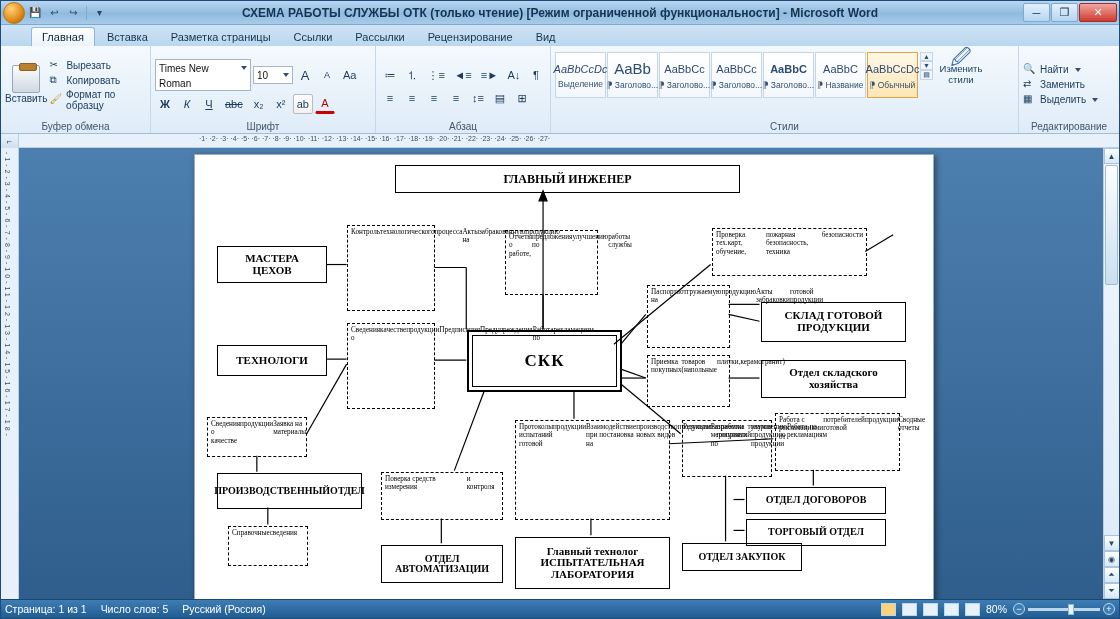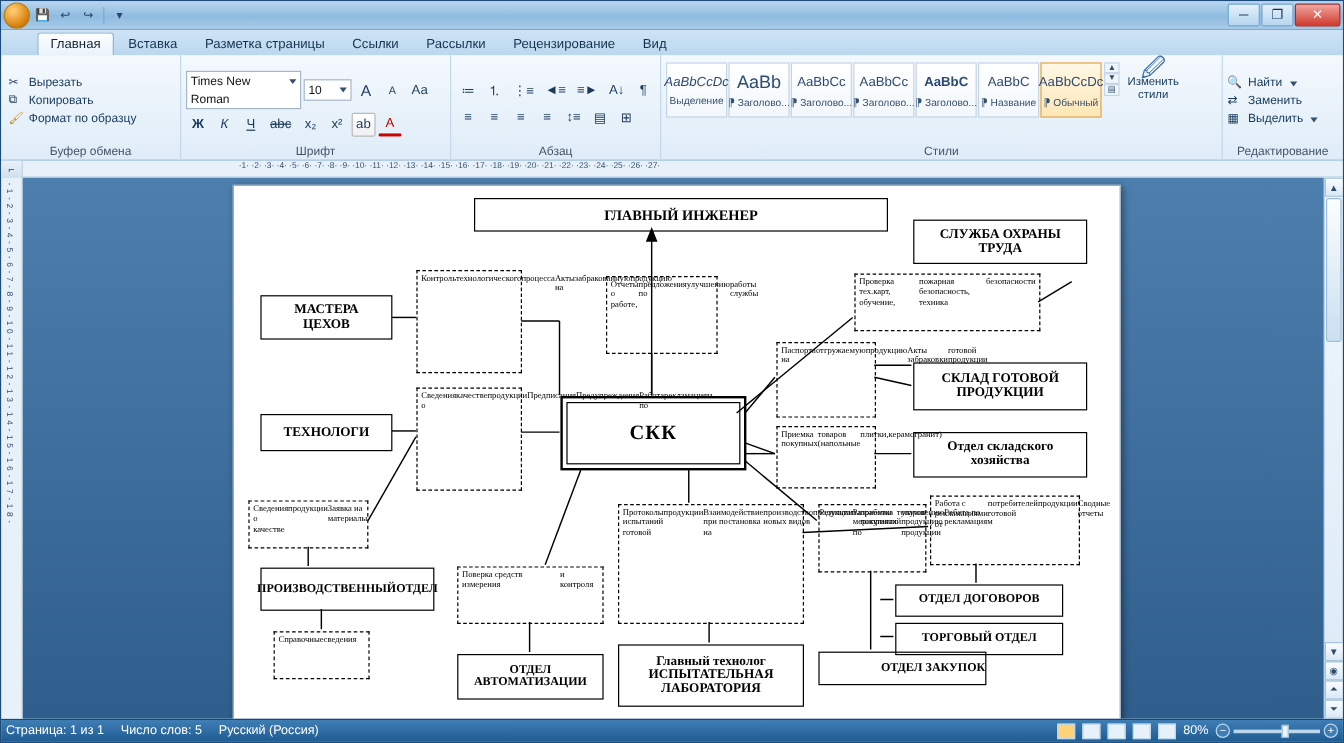--- a/index.html
+++ b/index.html
@@ -217,20 +217,21 @@
 
   <div class="titlebar">
     <div class="qat">
       <div class="orb"></div>
       <div class="qat-btn">💾</div>
       <div class="qat-btn">↩</div>
       <div class="qat-btn">↪</div>
       <div class="qat-sep"></div>
       <div class="qat-btn">▾</div>
     </div>
+    <div class="title-text">СХЕМА РАБОТЫ СЛУЖБЫ ОТК (только чтение) [Режим ограниченной функциональности] - Microsoft Word</div>
     <div class="win-btns">
       <div class="win-btn">─</div>
       <div class="win-btn">❐</div>
       <div class="win-btn close">✕</div>
     </div>
   </div>
 
   <div class="tabs">
     <div class="tab active">Главная</div>
     <div class="tab">Вставка</div>
@@ -238,20 +239,24 @@
     <div class="tab">Ссылки</div>
     <div class="tab">Рассылки</div>
     <div class="tab">Рецензирование</div>
     <div class="tab">Вид</div>
   </div>
 
   <div class="ribbon">
 
     <div class="rgroup" style="width:150px">
       <div class="rgroup-body">
+        <div class="clip-paste">
+          <div class="big"></div>
+          <div>Вставить</div>
+        </div>
         <div class="clip-items">
           <div class="clip-item">
             <span class="mini-ico">✂</span>
             <span>Вырезать</span>
           </div>
           <div class="clip-item">
             <span class="mini-ico">⧉</span>
             <span>Копировать</span>
           </div>
           <div class="clip-item">
@@ -447,24 +452,20 @@
 
               <line x1="475" y1="290" x2="580" y2="285"></line>
 
               <line x1="551" y1="346" x2="540" y2="346"></line>
               <line x1="551" y1="377" x2="540" y2="377"></line>
             </g>
           </svg>
         <div class="node solid" style="left: 200px; top: 10px; width: 345px; height: 28px; font-size: 12px; flex-direction: column;">
               <span style="display: block; text-align: center;">ГЛАВНЫЙ ИНЖЕНЕР</span>
             </div>
-            <div class="node solid" style="left: 566px; top: 28px; width: 145px; height: 37px; font-size: 11px; flex-direction: column;">
-              <span style="display: block;">СЛУЖБА ОХРАНЫ</span>
-              <span style="display: block;">ТРУДА</span>
-            </div>
             <div class="node solid" style="left: 22px; top: 91px; width: 110px; height: 37px; font-size: 11px; flex-direction: column;">
               <span style="display: block;">МАСТЕРА</span>
               <span style="display: block;">ЦЕХОВ</span>
             </div>
             <div class="node solid" style="left: 22px; top: 190px; width: 110px; height: 31px; font-size: 11px; flex-direction: column;">
               <span style="display: block;">ТЕХНОЛОГИ</span>
             </div>
             <div class="node solid" style="left: 566px; top: 147px; width: 145px; height: 40px; font-size: 11px; flex-direction: column;">
               <span style="display: block;">СКЛАД ГОТОВОЙ</span>
               <span style="display: block;">ПРОДУКЦИИ</span>
@@ -479,21 +480,21 @@
             </div>
             <div class="node solid" style="left: 186px; top: 390px; width: 122px; height: 38px; font-size: 10px; flex-direction: column;">
               <span style="display: block;">ОТДЕЛ</span>
               <span style="display: block;">АВТОМАТИЗАЦИИ</span>
             </div>
             <div class="node solid" style="left: 320px; top: 382px; width: 155px; height: 52px; font-size: 11px; flex-direction: column;">
               <span style="display: block;">Главный технолог</span>
               <span style="display: block;">ИСПЫТАТЕЛЬНАЯ</span>
               <span style="display: block;">ЛАБОРАТОРИЯ</span>
             </div>
-            <div class="node solid" style="left: 487px; top: 388px; width: 140px; height: 28px; font-size: 10px; flex-direction: column; align-items: flex-end;">
+            <div class="node solid" style="left: 487px; top: 388px; width: 120px; height: 28px; font-size: 10px; flex-direction: column;">
               <span style="display: block;">ОТДЕЛ ЗАКУПОК</span>
             </div>
             <div class="node solid" style="left: 551px; top: 332px; width: 140px; height: 27px; font-size: 10px; flex-direction: column;">
               <span style="display: block;">ОТДЕЛ ДОГОВОРОВ</span>
             </div>
             <div class="node solid" style="left: 551px; top: 364px; width: 140px; height: 27px; font-size: 10px; flex-direction: column;">
               <span style="display: block;">ТОРГОВЫЙ ОТДЕЛ</span>
             </div>
             <div class="node skk" style="left: 272px; top: 175px; width: 155px; height: 62px; font-size: 17px; position: absolute; flex-direction: column;">
               <span style="display: block;">СКК</span>

